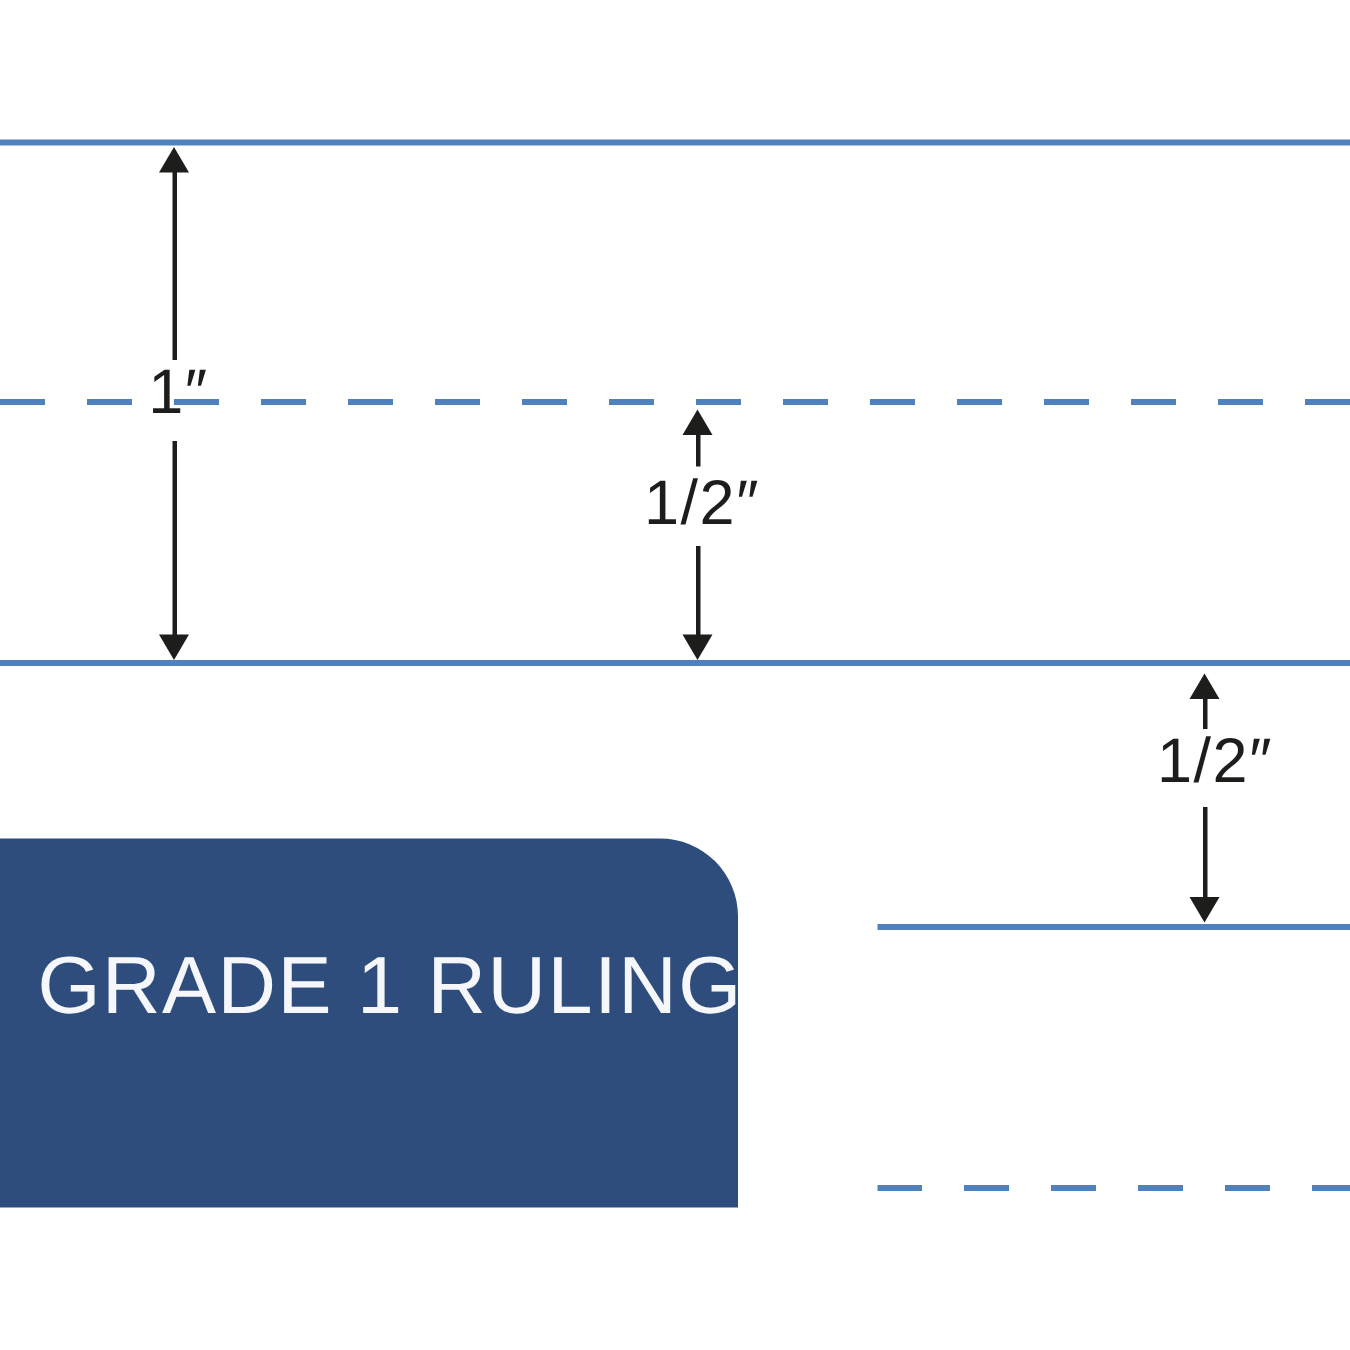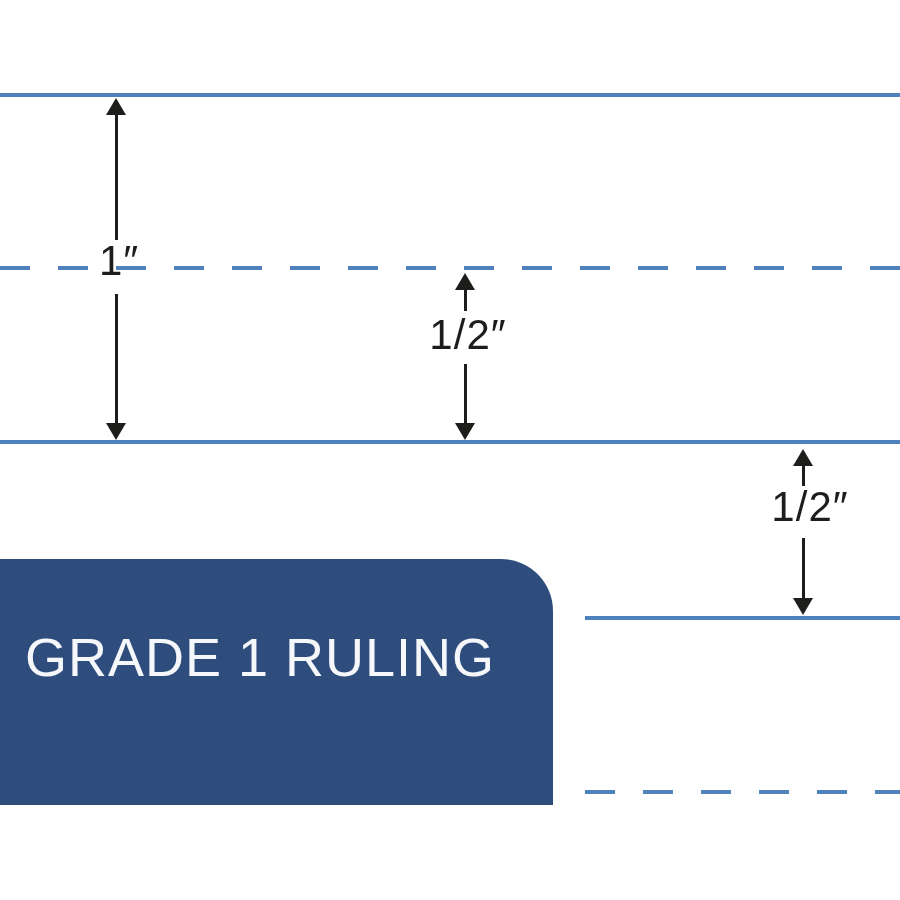--- a/index.html
+++ b/index.html
@@ -89,21 +89,21 @@
   .c1-shaft-up  { left: 801.5px; top: 463px; height: 23px; }
   .c1-label     { left: 810px; top: 484px; }
   .c1-shaft-dn  { left: 801.5px; top: 538px; height: 63px; }
   .c1-head-dn   { left: 793px; top: 598px; }
 
   
   .badge {
     position: absolute;
     left: 0;
     top: 559px;
-    width: 553px;
+    width: 492px;
     height: 246px;
     background: var(--badge-bg);
     border-top-right-radius: 52px;
   }
   .badge-label {
     position: absolute;
     left: 25px;
     top: 68px;
     font-size: 54px;
     line-height: 60px;

